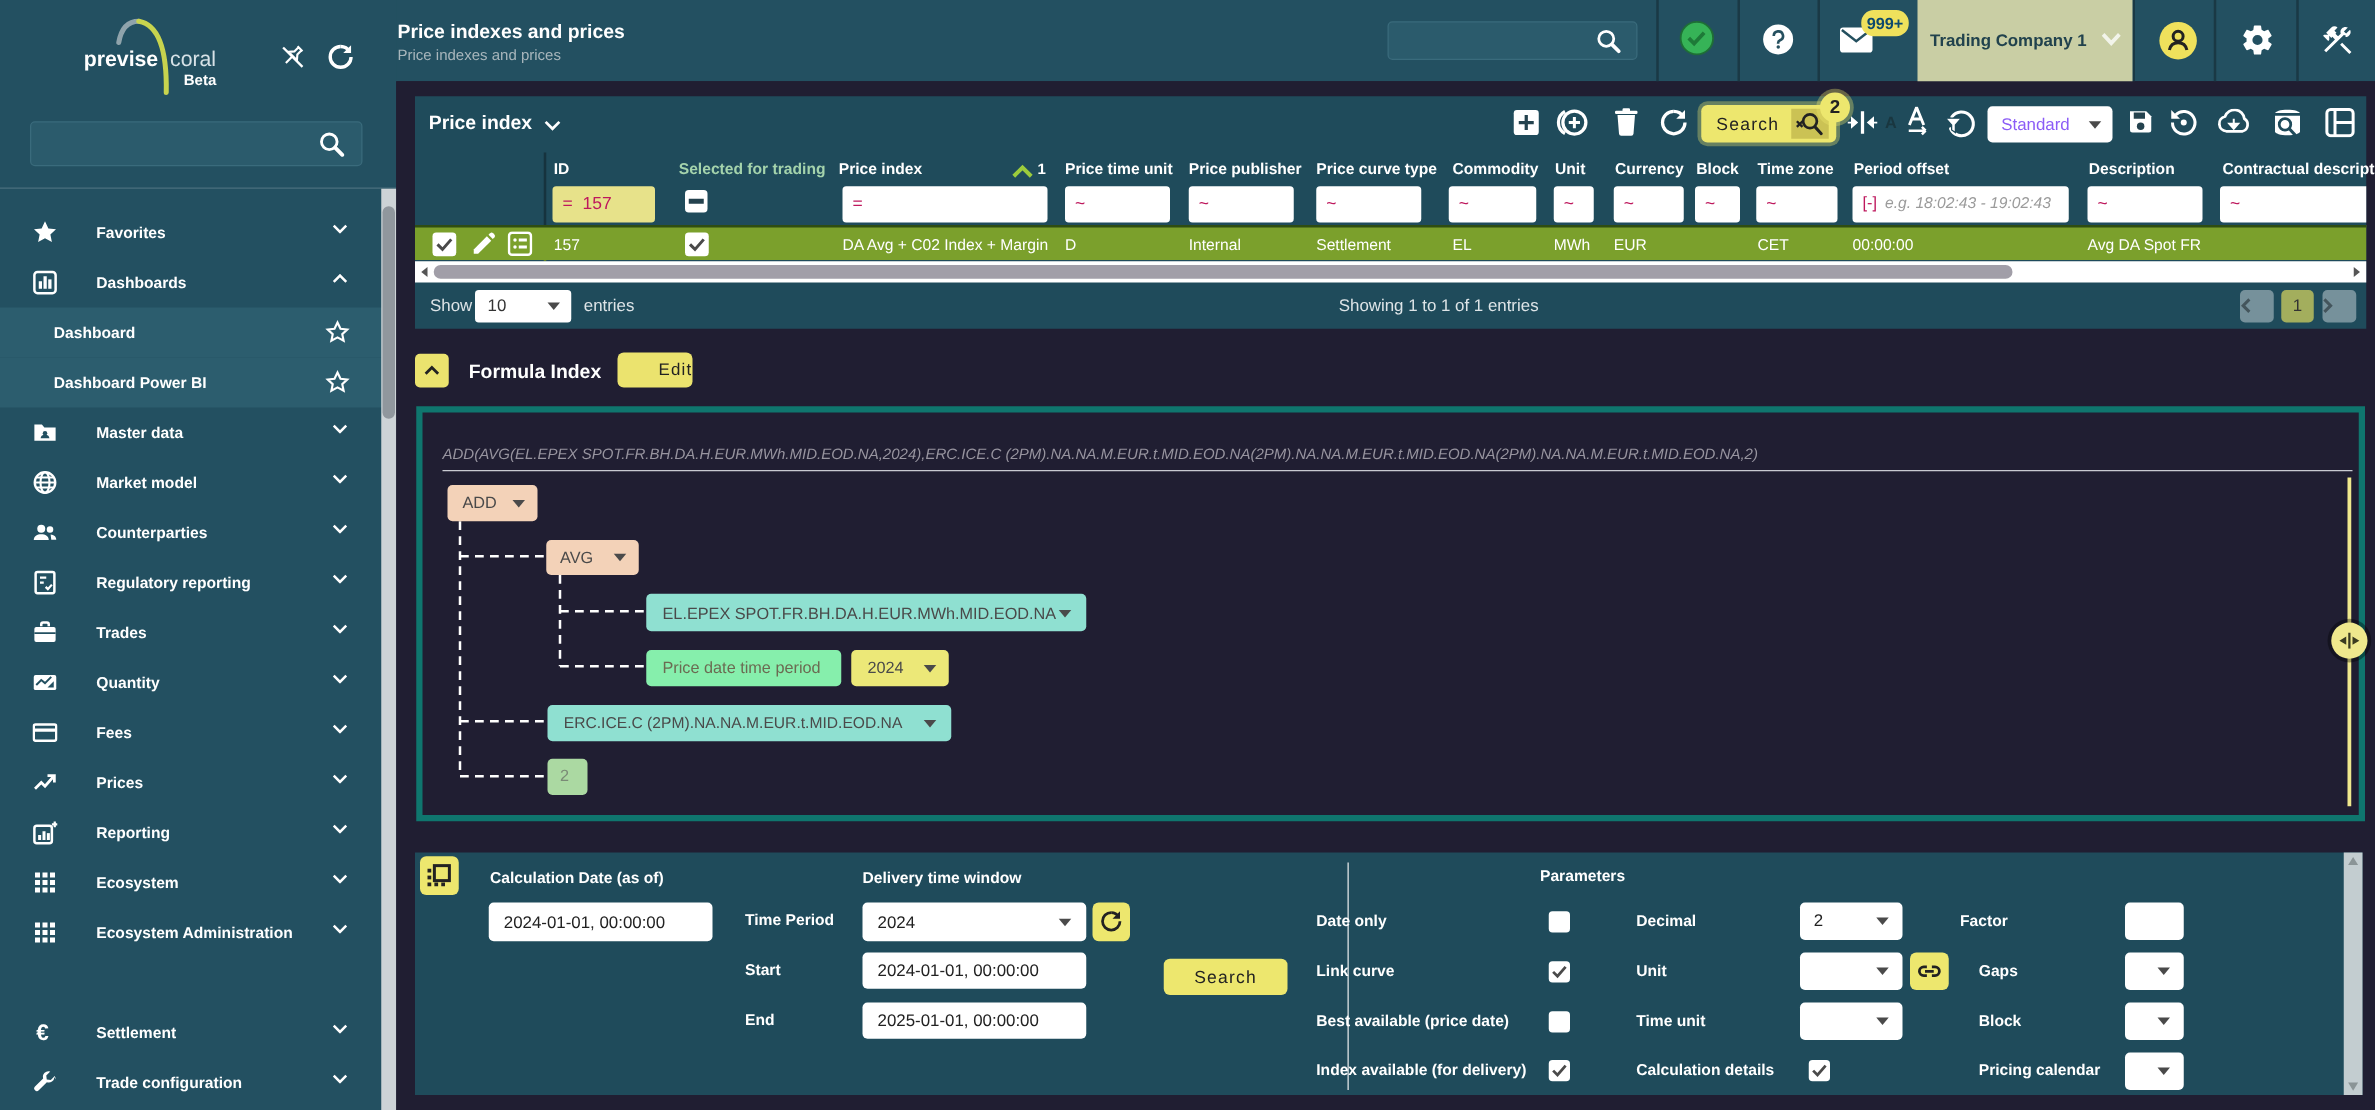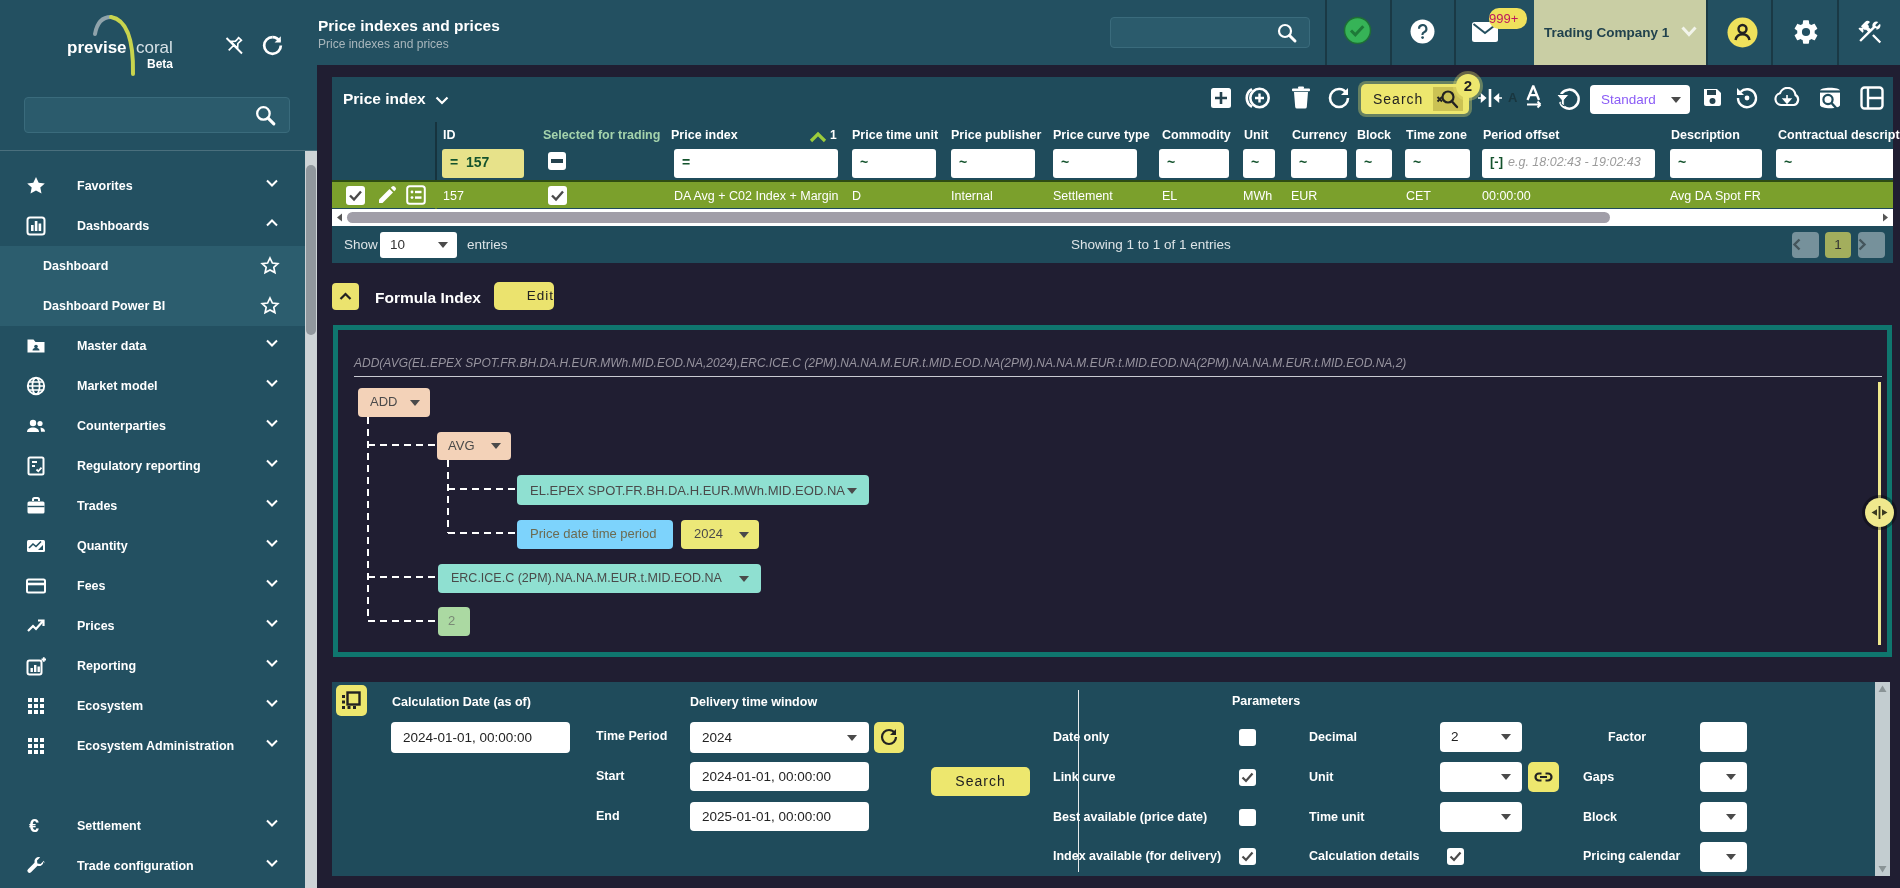--- a/index.html
+++ b/index.html
@@ -28,21 +28,21 @@
 #khaki { position:absolute; left:1534px; top:0; width:172px; height:65px; background:#C9CEA4; }
 #khaki .t { position:absolute; left:10px; top:25px; font-size:13.5px; font-weight:bold; color:#21424D; }
 
 #title { position:absolute; left:318px; top:17px; font-size:15.5px; font-weight:bold; color:#fff; }
 #subtitle { position:absolute; left:318px; top:37px; font-size:12px; color:#A8B6BC; }
 
 #panel1 { position:absolute; left:332px; top:77px; width:1561px; height:186px; background:#1F4B5B; }
 #p1-title { position:absolute; left:11px; top:13px; font-size:15.5px; font-weight:bold; color:#fff; }
 .tbh { position:absolute; top:51px; font-size:12.5px; font-weight:bold; color:#fff; white-space:nowrap; }
 .tbf { position:absolute; top:72px; height:29px; background:#fff; border-radius:3px; font-size:13px; color:#222; }
-.tbf .tl { position:absolute; left:8px; top:5px; font-weight:bold; font-size:14px; color:#14532d; }
+.tbf .tl { position:absolute; left:8px; top:5px; font-weight:normal; font-size:14px; color:#be185d; }
 #row { position:absolute; left:0; top:103px; width:1561px; height:28px; background:#7BA02C; border-top:2px solid #2E4D12; }
 .rc { position:absolute; top:7px; font-size:12.5px; color:#fff; white-space:nowrap; }
 #hscroll { position:absolute; left:0; top:132px; width:1561px; height:17px; background:#fff; }
 #hthumb { position:absolute; left:15px; top:3px; width:1263px; height:11px; background:#A19EA8; border-radius:6px; }
 #showbar { position:absolute; left:0; top:149px; width:1561px; height:37px; }
 
 #f-collapse { position:absolute; left:332px; top:283px; width:27px; height:27px; background:#EBE36E; border-radius:4px; }
 #f-title { position:absolute; left:375px; top:289px; font-size:15.5px; font-weight:bold; color:#fff; }
 #f-edit { position:absolute; left:494px; top:282px; width:60px; height:28px; background:#EBE36E; border-radius:5px; font-size:13.5px; color:#222; text-align:right; line-height:28px; letter-spacing:1px; }
 #fbox { position:absolute; left:333px; top:325px; width:1559px; height:332px; border:5px solid #0f766e; }
@@ -302,21 +302,21 @@
   </svg>
 <svg class="abs" style="left:1410px;top:19px" width="25" height="25" viewBox="0 0 25 25">
     <circle cx="12.5" cy="12.5" r="12" fill="#fff"></circle>
     <path d="M9 9.8a3.7 3.7 0 1 1 5.1 3.4c-1 .4-1.6 1-1.6 2.1v.6" fill="none" stroke="#26505F" stroke-width="2.1"></path>
     <circle cx="12.6" cy="18.6" r="1.4" fill="#26505F"></circle>
   </svg>
 <svg class="abs" style="left:1472px;top:19px" width="28" height="26" viewBox="0 0 28 26">
     <rect x="0" y="3" width="26" height="20" rx="2.5" fill="#fff"></rect>
     <path d="M1.5 5l11.5 9L24.5 5" stroke="#24505F" stroke-width="2" fill="none"></path>
   </svg>
-<div class="abs" style="left:1489px;top:8px;width:38px;height:21px;background:#EFE15C;border-radius:10px;font-size:13px;font-weight:normal;color:#be185d;line-height:21px">999+</div>
+<div class="abs" style="left:1489px;top:8px;width:38px;height:21px;background:#EFE15C;border-radius:10px;text-align:center;font-size:13px;font-weight:bold;color:#0c4a6e;line-height:21px">999+</div>
 <div id="khaki">
     <div class="t">Trading Company 1</div>
   </div>
 <svg class="abs" style="left:1681px;top:26px" width="16" height="11" viewBox="0 0 16 11">
     <path d="M1.5 1.5 L8 8.5 L14.5 1.5" stroke="#F2F4EA" stroke-width="3" fill="none"></path>
   </svg>
 <svg class="abs" style="left:1727px;top:17px" width="31" height="31" viewBox="0 0 31 31">
     <circle cx="15.5" cy="15.5" r="15" fill="#EFE15C"></circle>
     <circle cx="15.5" cy="12" r="4" fill="none" stroke="#222" stroke-width="2.4"></circle>
     <path d="M8.5 23c.8-4 3.6-5.8 7-5.8s6.2 1.8 7 5.8" fill="none" stroke="#222" stroke-width="2.4"></path>
@@ -556,21 +556,21 @@
       <div class="caret" style="position:absolute;right:10px;top:12px"></div>
     </div>
   <div class="node" style="left:99px;top:102px;width:74px;height:28px;background:#F3D2B8">
       <span style="position:absolute;left:11px;top:6px">AVG</span>
       <div class="caret" style="position:absolute;right:10px;top:11px"></div>
     </div>
   <div class="node" style="left:179px;top:145px;width:352px;height:30px;background:#8FE0D1">
       <span style="position:absolute;left:13px;top:8px">EL.EPEX SPOT.FR.BH.DA.H.EUR.MWh.MID.EOD.NA</span>
       <div class="caret" style="position:absolute;right:12px;top:13px"></div>
     </div>
-  <div class="node" style="left:179px;top:190px;width:156px;height:29px;background:#7dd3fc">
+  <div class="node" style="left:179px;top:190px;width:156px;height:29px;background:#86efac">
       <span style="position:absolute;left:13px;top:6px;color:#6b6b52">Price date time period</span>
     </div>
   <div class="node" style="left:343px;top:190px;width:78px;height:29px;background:#ECE878">
       <span style="position:absolute;left:13px;top:6px">2024</span>
       <div class="caret" style="position:absolute;right:10px;top:12px"></div>
     </div>
   <div class="node" style="left:100px;top:234px;width:323px;height:29px;background:#8FE0D1">
       <span style="position:absolute;left:13px;top:7px;font-size:12.5px">ERC.ICE.C (2PM).NA.NA.M.EUR.t.MID.EOD.NA</span>
       <div class="caret" style="position:absolute;right:12px;top:12px"></div>
     </div>
@@ -661,21 +661,21 @@
   <div class="lbl" style="left:977px;top:128px">Time unit</div>
   <div class="inp" style="left:1108px;top:120px;width:82px;height:30px">
       <div class="caret" style="position:absolute;right:11px;top:12px"></div>
     </div>
   <div class="lbl" style="left:977px;top:167px">Calculation details</div>
   <div class="cb" style="left:1115px;top:166px">
       <svg width="17" height="17" viewBox="0 0 17 17">
         <path d="M3.5 8.5l3.5 3.5 6.5-7.5" stroke="#4A4A4A" stroke-width="2.2" fill="none"></path>
       </svg>
     </div>
-  <div class="lbl" style="left:1276px;top:48px">Factor</div>
+  <div class="lbl" style="left:1236px;top:48px">Factor</div>
   <div class="inp" style="left:1368px;top:40px;width:47px;height:30px"></div>
   <div class="lbl" style="left:1251px;top:88px">Gaps</div>
   <div class="inp" style="left:1368px;top:80px;width:47px;height:30px">
       <div class="caret" style="position:absolute;right:11px;top:12px"></div>
     </div>
   <div class="lbl" style="left:1251px;top:128px">Block</div>
   <div class="inp" style="left:1368px;top:120px;width:47px;height:30px">
       <div class="caret" style="position:absolute;right:11px;top:12px"></div>
     </div>
   <div class="lbl" style="left:1251px;top:167px">Pricing calendar</div>

